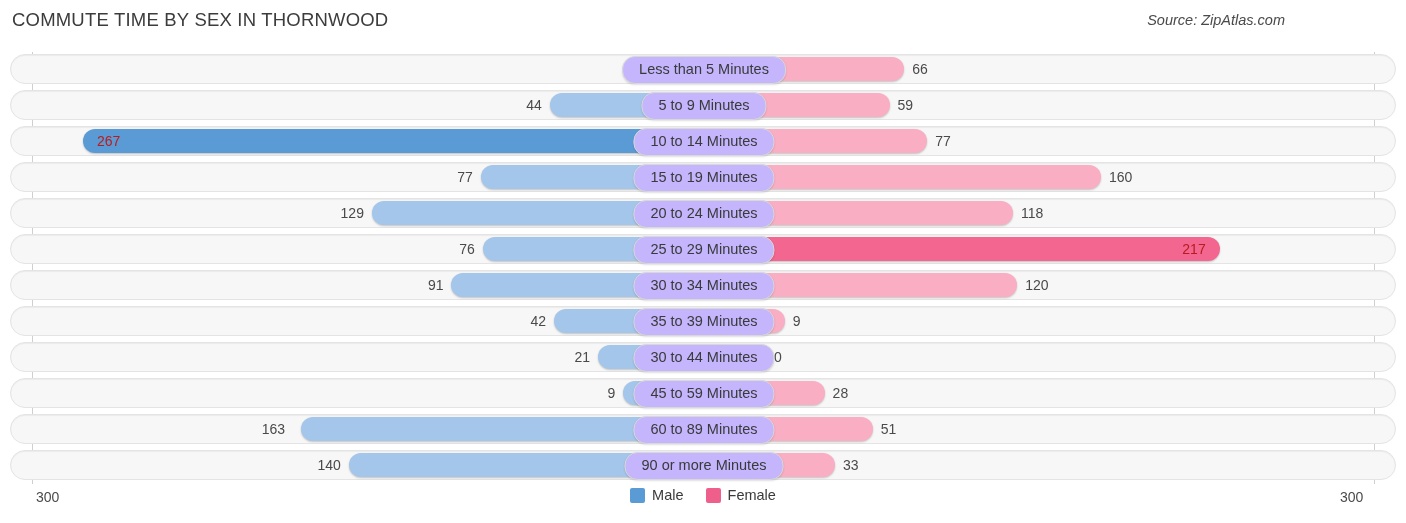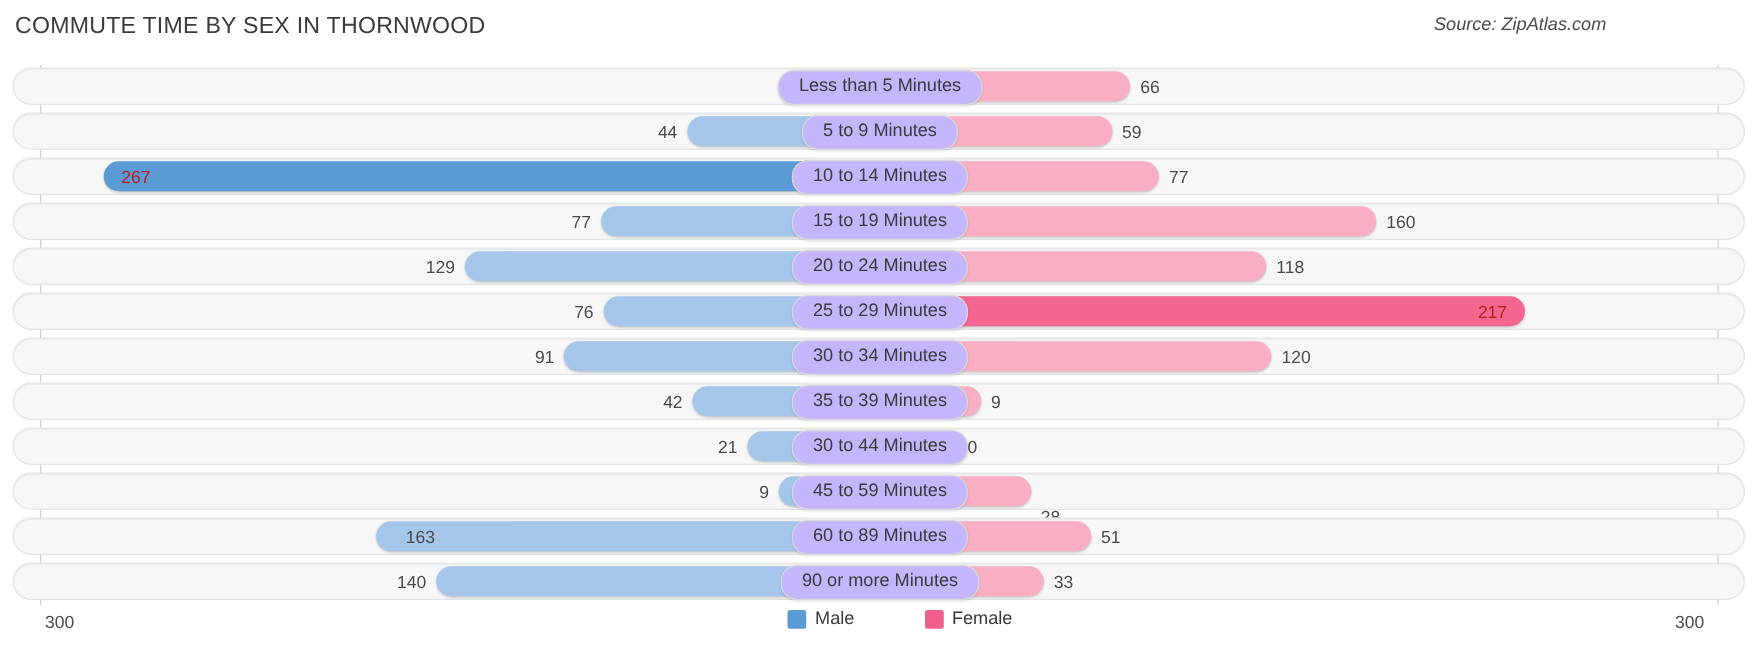--- a/index.html
+++ b/index.html
@@ -90,21 +90,21 @@
     position:absolute;top:489px;
     font-size:14px;color:#4a4a4a;
   }
   .axis-label.left{left:36px;}
   .axis-label.right{left:1340px;}
 
   .legend{
     position:absolute;top:487px;left:0;width:1406px;
     display:flex;justify-content:center;align-items:center;gap:22px;
   }
-  .legend-item{display:flex;align-items:center;gap:7px;margin-left:34px;}
+  .legend-item{display:flex;align-items:center;gap:7px;}
   .swatch{width:15px;height:15px;border-radius:2px;display:block;}
   .legend-text{font-size:14.5px;color:#3a3a3a;}
 </style>
 </head>
 <body>
 
 <div class="chart">
 
   <div class="title">COMMUTE TIME BY SEX IN THORNWOOD</div>
   <div class="source">Source: ZipAtlas.com</div>
@@ -192,29 +192,29 @@
             <div class="val male" style="right: 806.966px;">21</div>
             <div class="val female" style="left: 763px;">0</div>
             <div class="catlabel">30 to 44 Minutes</div>
           </div>
         </div>
         <div class="row" style="top: 326px;">
           <div class="barwrap">
             <div class="bar male" style="width: 80.8427px; background: rgb(163, 198, 234);"></div>
             <div class="bar female" style="width: 120.622px; background: rgb(249, 174, 196);"></div>
             <div class="val male" style="right: 781.843px;">9</div>
-            <div class="val female" style="left: 821.622px; margin-top: 20px;">28</div>
+            <div class="val female" style="left: 821.622px;">28</div>
             <div class="catlabel">45 to 59 Minutes</div>
           </div>
         </div>
         <div class="row" style="top: 362px;">
           <div class="barwrap">
             <div class="bar male" style="width: 403.262px; background: rgb(163, 198, 234);"></div>
             <div class="bar female" style="width: 168.775px; background: rgb(249, 174, 196);"></div>
-            <div class="val male" style="right: 1049px;">163</div>
+            <div class="val male" style="right: 1112px;">163</div>
             <div class="val female" style="left: 869.775px;">51</div>
             <div class="catlabel">60 to 89 Minutes</div>
           </div>
         </div>
         <div class="row" style="top: 398px;">
           <div class="barwrap">
             <div class="bar male" style="width: 355.109px; background: rgb(163, 198, 234);"></div>
             <div class="bar female" style="width: 131.09px; background: rgb(249, 174, 196);"></div>
             <div class="val male" style="right: 1056.11px;">140</div>
             <div class="val female" style="left: 832.09px;">33</div>

